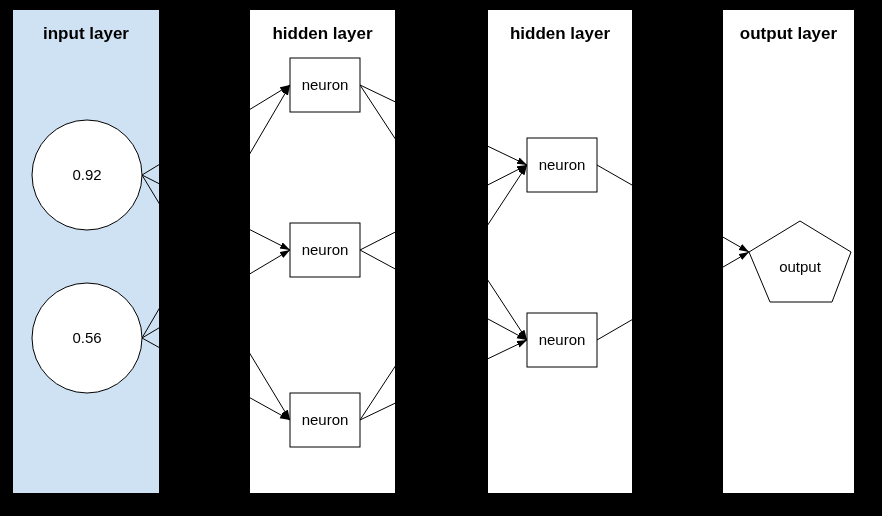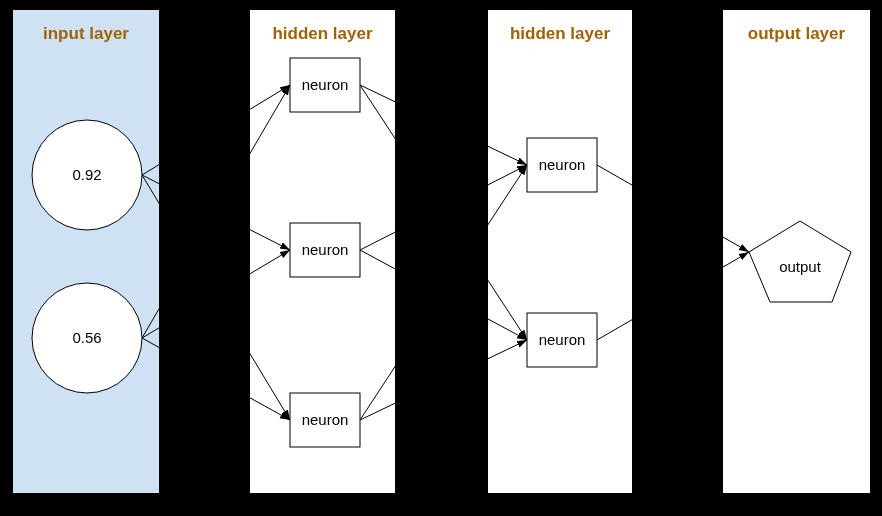--- a/index.html
+++ b/index.html
@@ -10,39 +10,39 @@
     position: relative;
     overflow: hidden;
     font-family: "Liberation Sans", sans-serif;
   }
   .panel { position: absolute; z-index: 1; }
   .panel-title {
     text-align: center;
     font-weight: bold;
     font-size: 17px;
     padding-top: 14px;
-    color: #a16207;
+    color: #000000;
     user-select: none;
   }
   #edge-svg { position: absolute; left: 0; top: 0; z-index: 2; }
   #edge-svg text { font-family: "Liberation Sans", sans-serif; fill: #000000; }
 </style>
 </head>
 <body>
 
 <div class="panel" style="left: 13px; top: 10px; width: 146px; height: 483px; background: rgb(207, 226, 243);">
   <div class="panel-title">input layer</div>
 </div>
 <div class="panel" style="left: 250px; top: 10px; width: 145px; height: 483px; background: rgb(255, 255, 255);">
   <div class="panel-title">hidden layer</div>
 </div>
 <div class="panel" style="left: 488px; top: 10px; width: 144px; height: 483px; background: rgb(255, 255, 255);">
   <div class="panel-title">hidden layer</div>
 </div>
-<div class="panel" style="left: 723px; top: 10px; width: 147px; height: 483px; background: rgb(255, 255, 255);">
+<div class="panel" style="left: 723px; top: 10px; width: 131px; height: 483px; background: rgb(255, 255, 255);">
   <div class="panel-title">output layer</div>
 </div>
 
 <svg id="edge-svg" width="882" height="516" viewBox="0 0 882 516">
     <defs>
       <clipPath id="panelsClip">
         <rect x="13" y="10" width="146" height="483"></rect>
         <rect x="250" y="10" width="145" height="483"></rect>
         <rect x="488" y="10" width="144" height="483"></rect>
         <rect x="723" y="10" width="147" height="483"></rect>

